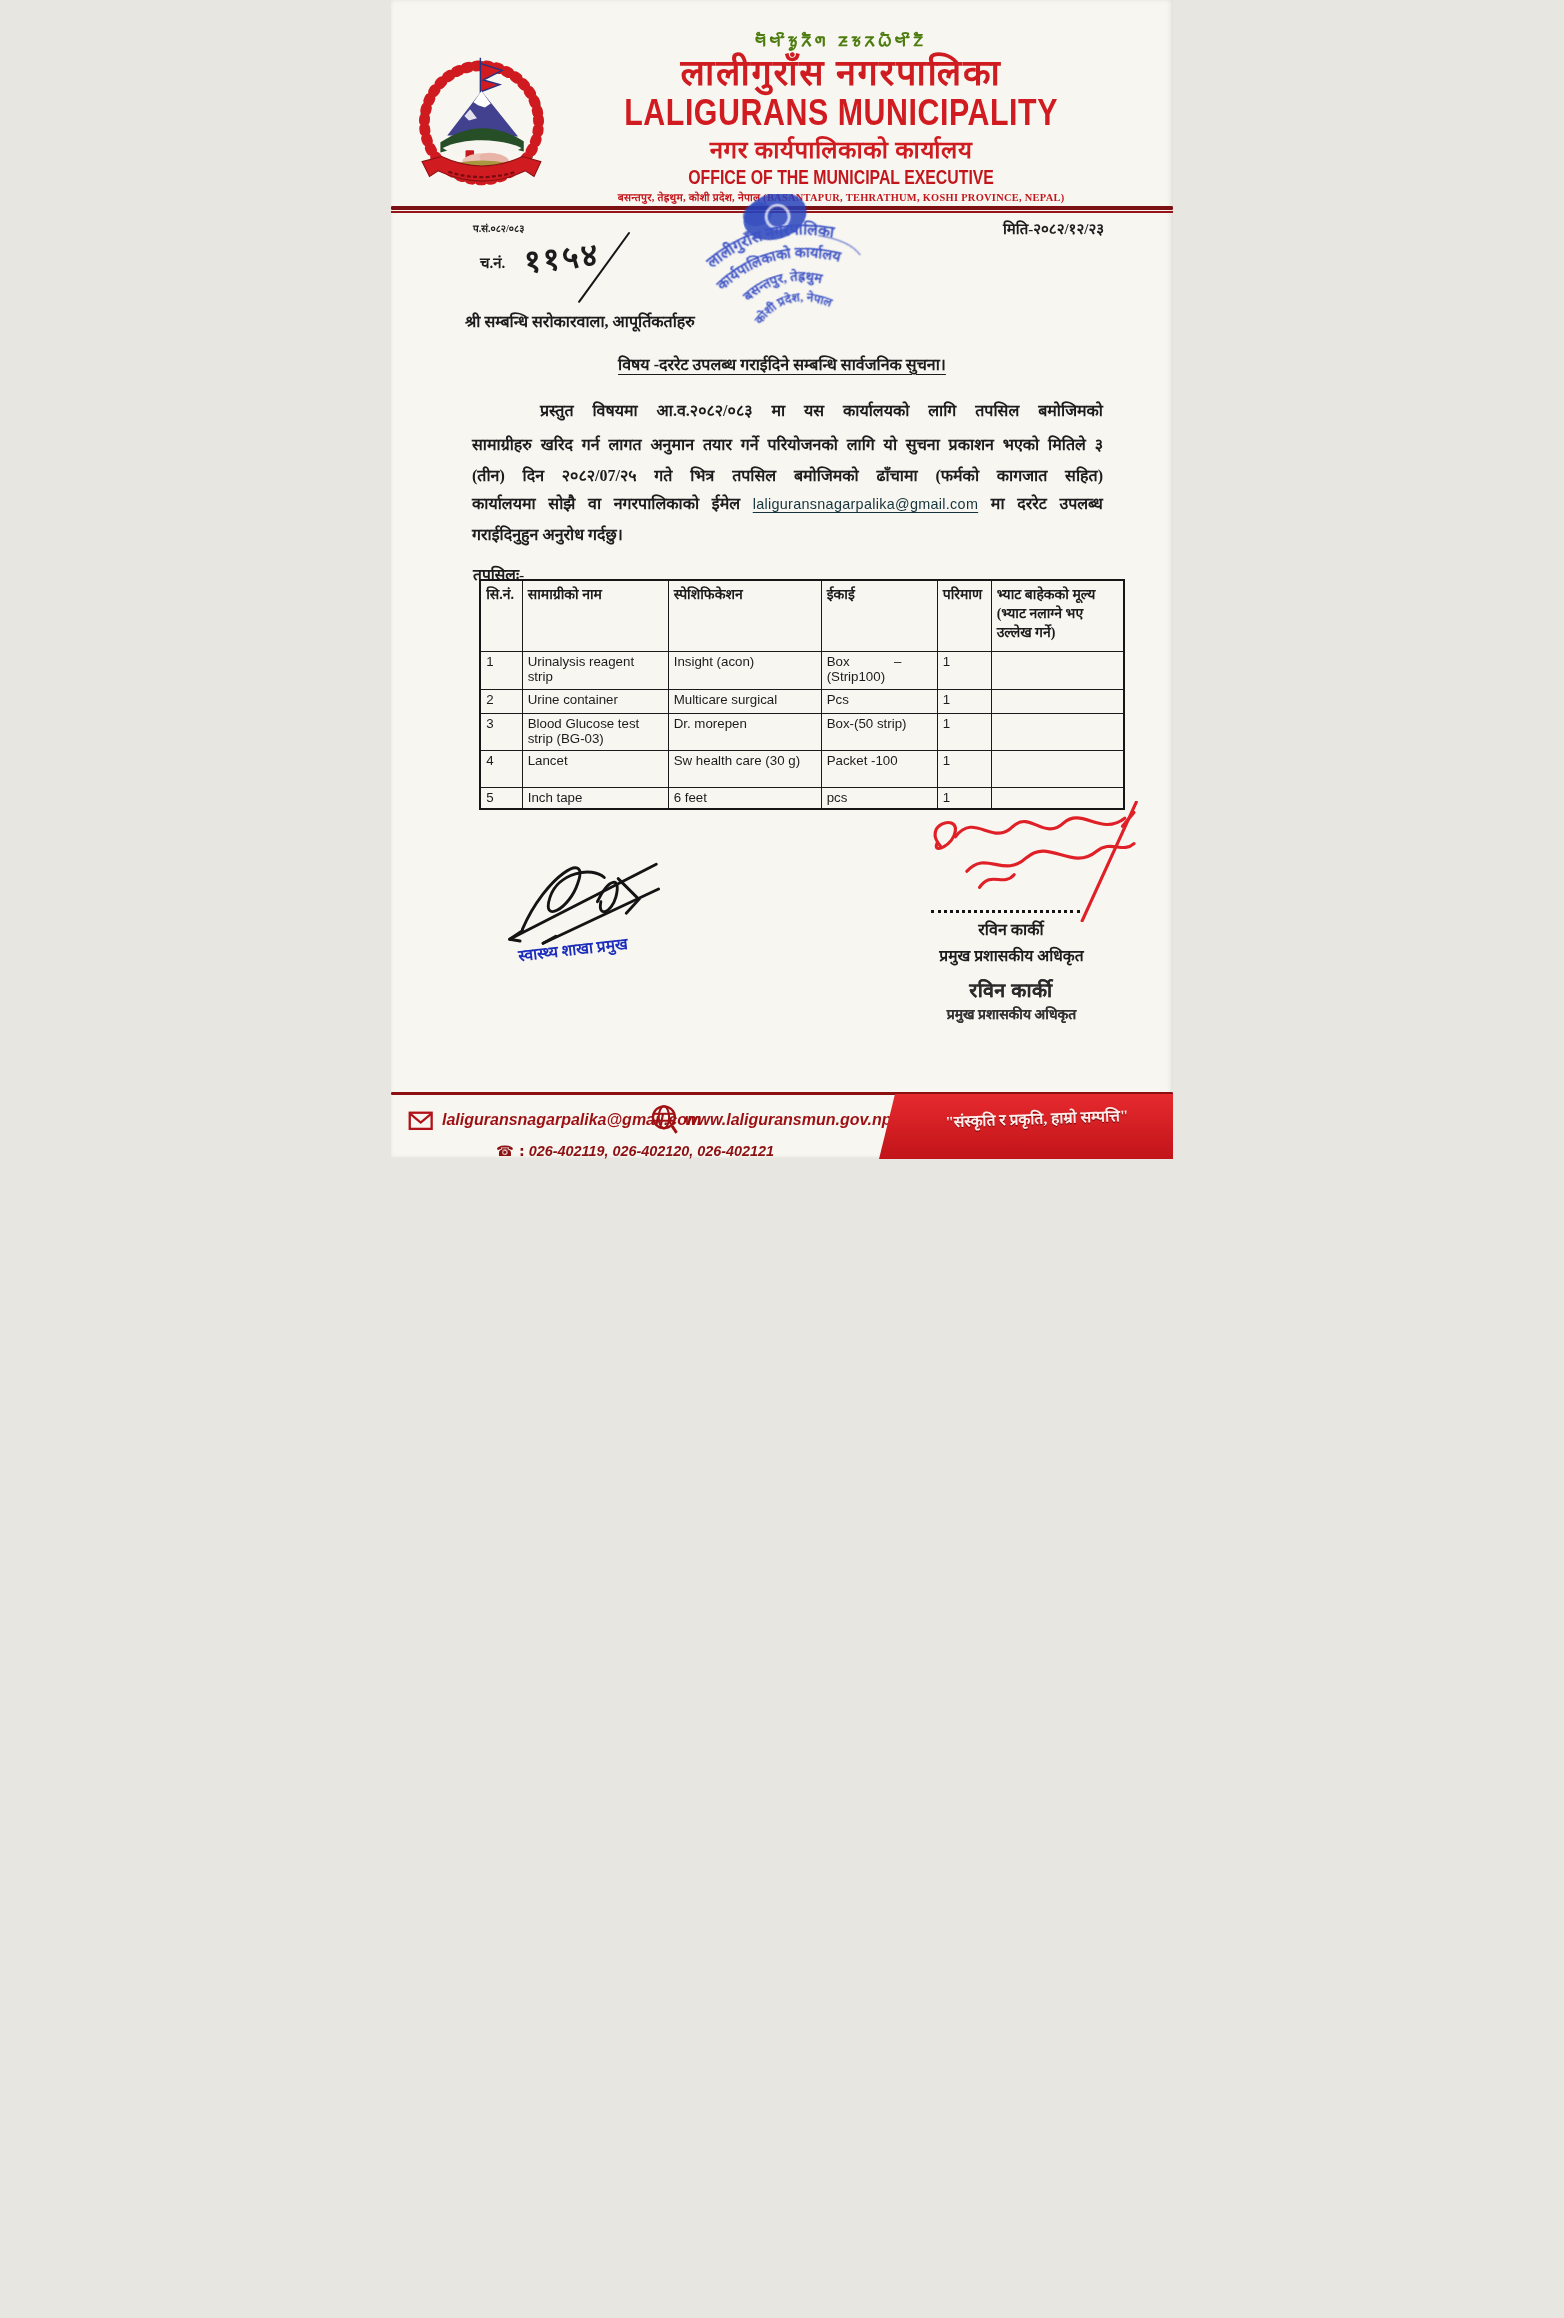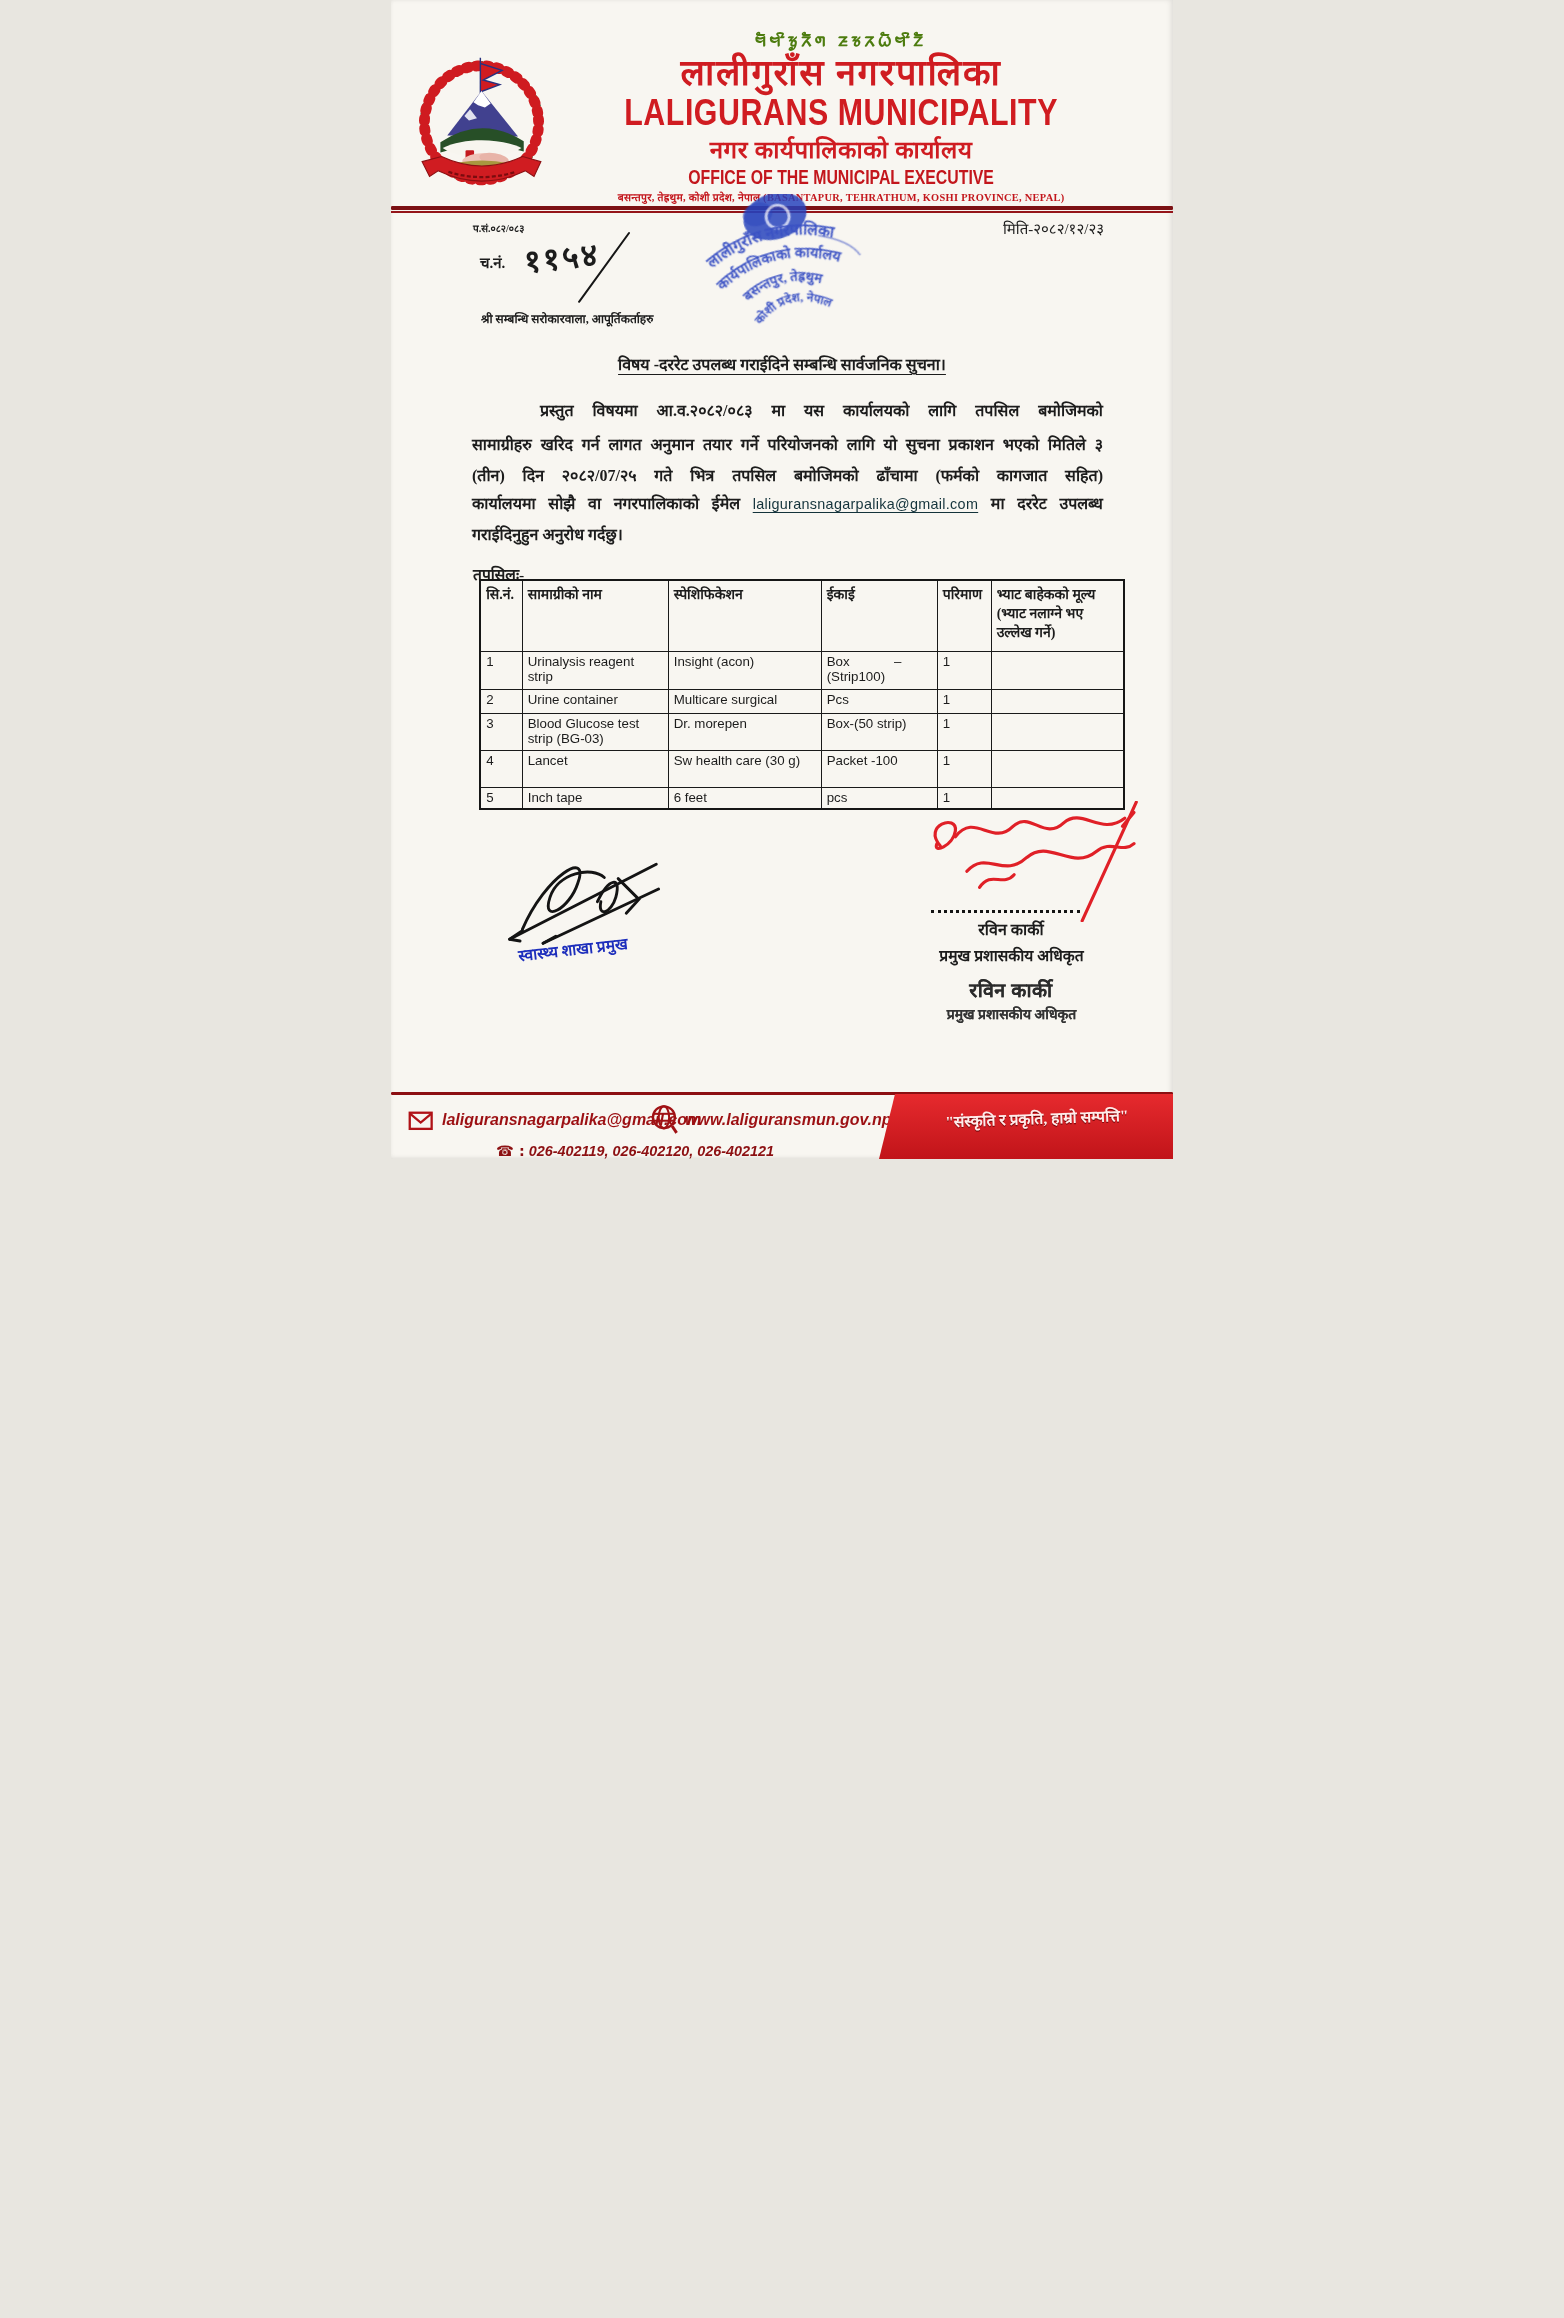--- a/index.html
+++ b/index.html
@@ -21,25 +21,25 @@
   .title-eng{font-size:33px;font-weight:900;color:#d01c21;font-family:"Liberation Sans",sans-serif;
     transform:scale(.92,1.12);transform-origin:center;margin-top:3.5px;letter-spacing:0.6px;}
   .sub-nep{font-size:24px;font-weight:bold;color:#cf1c21;margin-top:7px;letter-spacing:0.6px;}
   .sub-eng{font-size:18px;font-weight:900;color:#c3161c;font-family:"Liberation Sans",sans-serif;
     transform:scale(.88,1.1);transform-origin:center;margin-top:5.2px;}
   .addr{font-size:10.4px;font-weight:bold;color:#c3161c;margin-top:5.2px;letter-spacing:0.3px;}
   .rule1{position:absolute;left:0;right:0;top:206px;height:3.5px;background:#7c1114;border-radius:1.2px;}
   .rule2{position:absolute;left:0;right:0;top:211px;height:1.7px;background:#95151a;}
   
   .refno{left:82px;top:221px;font-size:10px;font-weight:bold;}
-  .date{right:69px;top:218px;font-size:15px;font-weight:normal;}
+  .date{right:69px;top:218px;font-size:15px;font-weight:bold;}
   .chl{left:82px;top:252px;font-size:15px;font-weight:bold;margin-left:7px;}
   .chl-num{left:133px;top:235px;font-size:32px;font-weight:bold;transform:rotate(-6deg);letter-spacing:2.3px;}
   .chl-slash{left:212px;top:224px;width:2.3px;height:87px;background:#161616;transform:rotate(36deg);border-radius:1.2px;}
-  .recipient{left:90px;top:310px;font-size:12px;font-weight:bold;}
+  .recipient{left:74px;top:310px;font-size:16px;font-weight:bold;}
   
   .stamp{left:295px;top:194px;width:179px;height:138px;}
   
   .subject{left:0;right:0;top:353px;text-align:center;font-size:16px;font-weight:bold;
     text-decoration:underline;text-decoration-thickness:1.4px;text-underline-offset:4px;}
   .bline{position:absolute;left:81px;width:631px;font-size:16px;font-weight:bold;
     text-align:justify;text-align-last:justify;}
   .bl1{top:399px;padding-left:68px;width:563px;}
   .bl2{top:433px;}
   .bl3{top:464px;}

